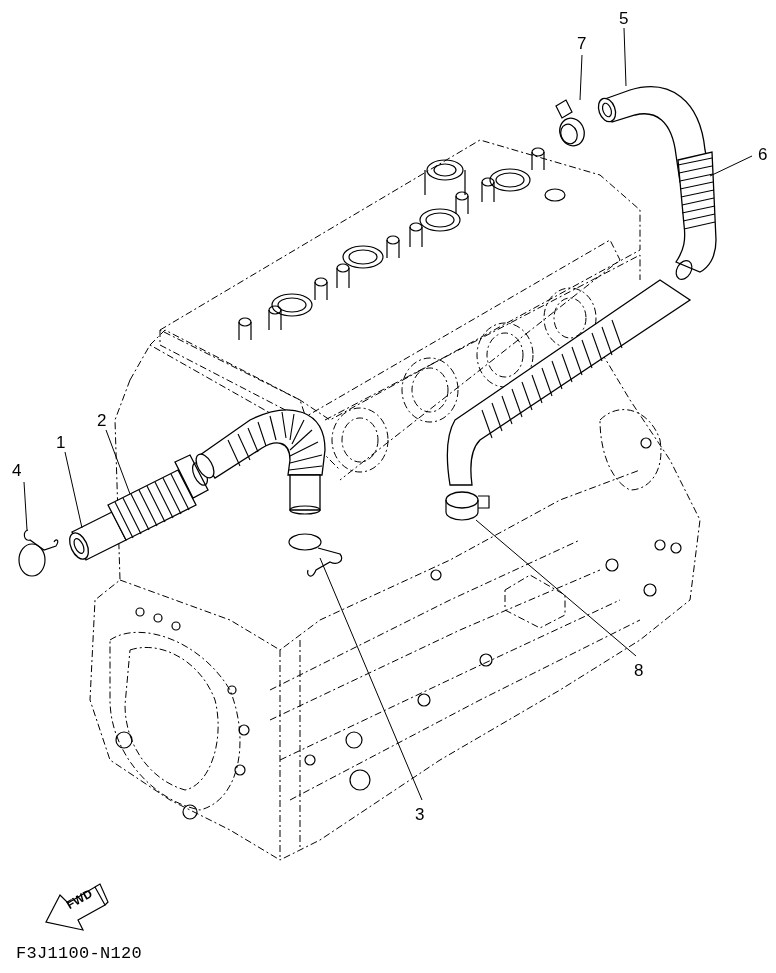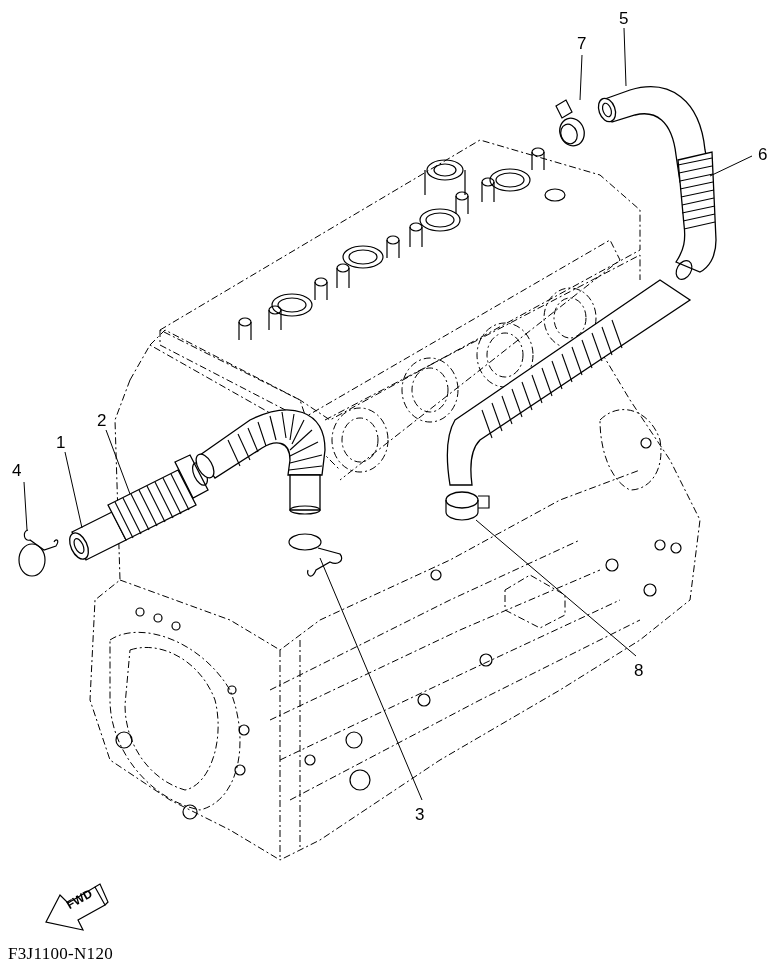--- a/index.html
+++ b/index.html
@@ -1,19 +1,19 @@
 <!DOCTYPE html>
 <html><head>
 <meta charset="utf-8">
 <style>
   html, body { margin: 0; padding: 0; background: #ffffff; }
   body { width: 776px; height: 973px; position: relative; overflow: hidden; font-family: "Liberation Sans", sans-serif; }
   #diagram { position: absolute; left: 0; top: 0; width: 776px; height: 973px; }
   .callout-num { position: absolute; font-family: "Liberation Sans", sans-serif; font-size: 17px; color: #000; line-height: 1; }
-  .ref-code { position: absolute; left: 8px; top: 944px; font-family: Liberation Serif, serif; font-size: 17px; color: #000; letter-spacing: 0.3px; }
+  .ref-code { position: absolute; left: 16px; top: 944px; font-family: Liberation Mono, monospace; font-size: 17px; color: #000; letter-spacing: 0.3px; }
   .fwd-text { position: absolute; left: 64px; top: 900px; font-family: "Liberation Sans", sans-serif; font-weight: bold; font-size: 12px; transform: rotate(-30deg); transform-origin: left top; color: #000; }
   svg .ln { fill: none; stroke: #000; stroke-width: 1.2; }
   svg .dash { fill: none; stroke: #000; stroke-width: 1; stroke-dasharray: 7 3 2 3; }
   svg .hose { fill: #fff; stroke: #000; stroke-width: 1.3; }
   svg .rib { fill: none; stroke: #000; stroke-width: 1.1; }
   svg .leader { fill: none; stroke: #000; stroke-width: 1; }
 </style>
 </head>
 <body>
 

